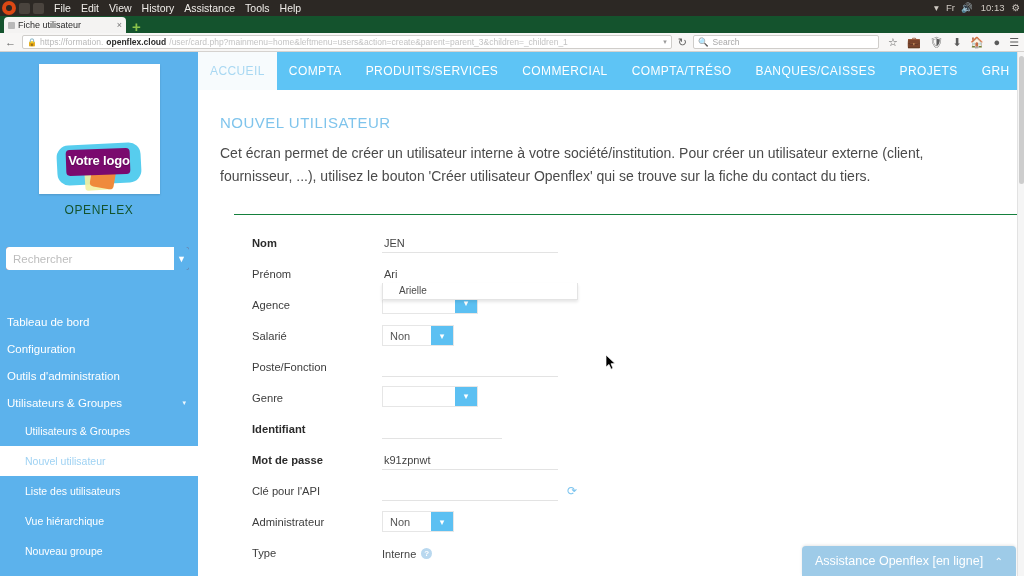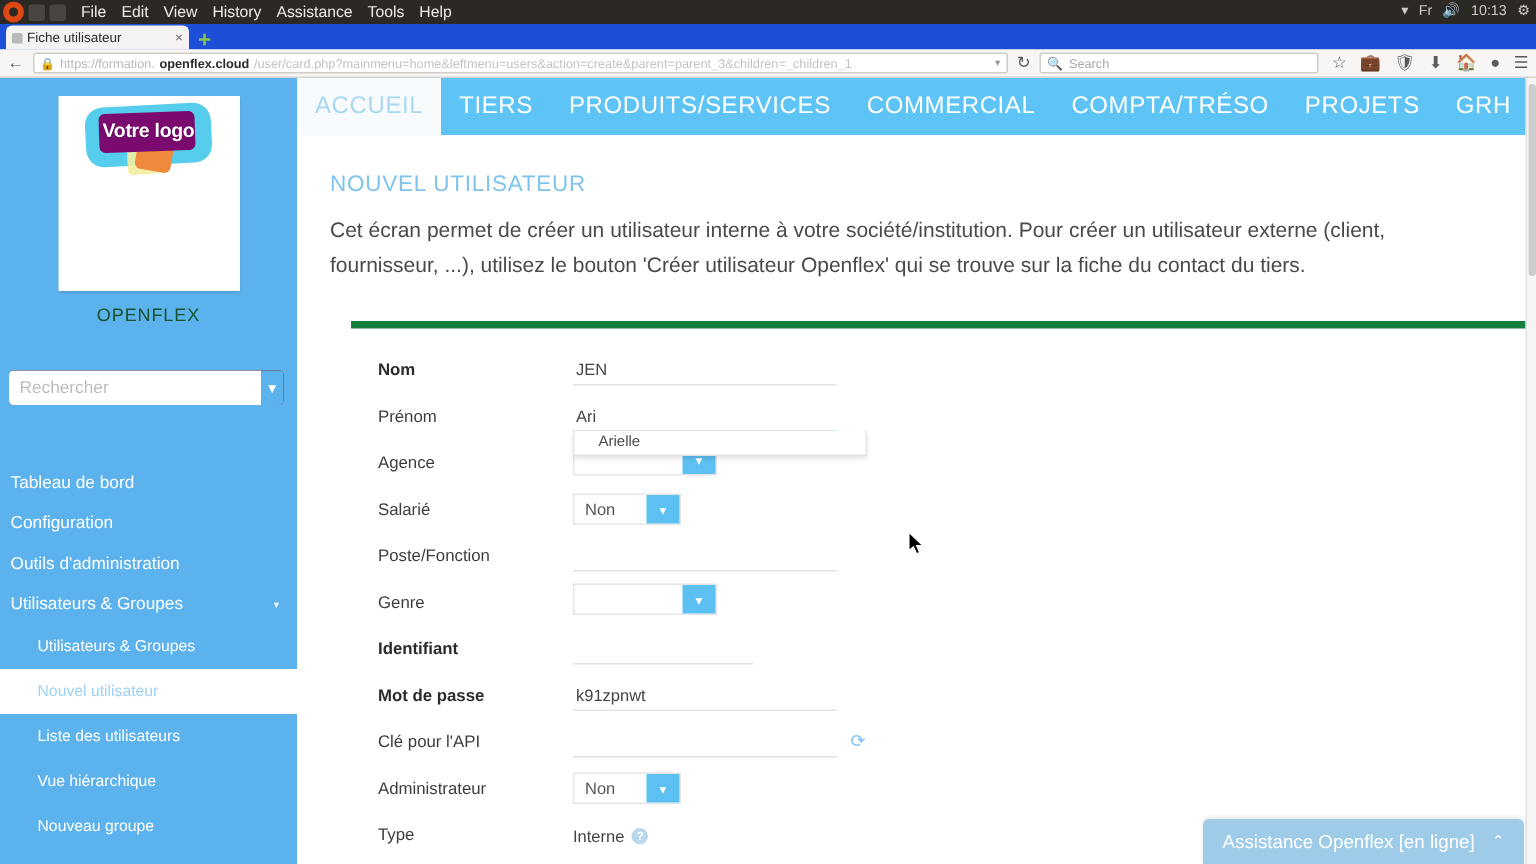--- a/index.html
+++ b/index.html
@@ -33,21 +33,21 @@
   }
   .os-sq { width: 11px; height: 11px; border-radius: 2px; background: #4a443e; margin-left: 3px; }
   #os-menus { display: flex; gap: 10px; margin-left: 10px; }
   #os-menus span { white-space: nowrap; color: #efece8; }
   #os-tray { position: absolute; right: 4px; display: flex; align-items: center; gap: 7px; }
   #os-tray .tr { font-size: 9.5px; color: #cfc9c2; line-height: 1; }
   .tray-ico { display: inline-block; }
 
   
   #ff-tabbar {
-    height: 17px; background: #1d4ed8;
+    height: 17px; background: #14532d;
     display: flex; align-items: flex-end; padding-left: 4px;
   }
   #ff-tab {
     height: 16px; min-width: 122px; max-width: 122px;
     background: #f4f3f2;
     border-radius: 4px 4px 0 0;
     display: flex; align-items: center; gap: 3px;
     padding: 0 4px;
     font-size: 9px; color: #2a2a2a;
   }
@@ -100,21 +100,21 @@
   #sidebar {
     width: 198px; flex: 0 0 198px;
     background: #5cb2ec;
     color: #ffffff;
     overflow: hidden;
     position: relative;
   }
   #logo-wrap { padding: 12px 0 0 0; display: flex; flex-direction: column; align-items: center; }
   #logo-box {
     width: 121px; height: 130px; background: #ffffff;
-    display: flex; align-items: flex-start; justify-content: center;
+    display: flex; align-items: flex-end; justify-content: center;
     box-shadow: 0 1px 2px rgba(0,0,0,.15);
   }
   #logo-art { position: relative; width: 84px; height: 56px; }
   #logo-art .blob-cyan {
     position: absolute; left: 0; top: 6px; width: 84px; height: 40px;
     background: #57cdee; border-radius: 12px; transform: rotate(-3deg);
   }
   #logo-art .blob-purple {
     position: absolute; left: 9px; top: 11px; width: 64px; height: 26px;
     background: #7a0a6e; border-radius: 4px; transform: rotate(-2deg);
@@ -169,21 +169,21 @@
   
   #main { flex: 1 1 auto; display: flex; flex-direction: column; position: relative; min-width: 0; }
 
   #topnav {
     height: 38px; background: #5ec4f5;
     display: flex; align-items: stretch;
     color: #ffffff;
   }
   .tn-item {
     display: flex; align-items: center; padding: 0 12px;
-    font-size: 16px; letter-spacing: .4px;
+    font-size: 12px; letter-spacing: .4px;
     white-space: nowrap; color: #ffffff;
   }
   .tn-item.active { background: #f7fbfd; color: #a9d8f2; }
   .tn-burger { display: flex; align-items: center; padding: 0 13px; }
   .tn-burger .bars { width: 15px; }
   .tn-burger .bars i { display: block; height: 2px; background: #fff; margin: 2.5px 0; border-radius: 1px; }
   .tn-right { margin-left: auto; display: flex; align-items: stretch; }
   .tn-ico {
     display: flex; align-items: center; justify-content: center;
     width: 34px; color: #fff; font-size: 14px;
@@ -200,21 +200,21 @@
     font-weight: normal; margin-bottom: 11px;
   }
   #page-desc {
     color: #4a4a4a; font-size: 14px; line-height: 1.65;
     max-width: 800px;
   }
 
   #form-card {
     margin-top: 26px; margin-left: 14px;
     width: 790px;
-    border-top: 5px solid #15803d;
+    border-top: 1px solid #15803d;
     padding-top: 12px;
   }
   .frow { display: flex; align-items: center; height: 31px; position: relative; }
   .flabel {
     width: 148px; flex: 0 0 148px;
     font-size: 11.2px; color: #3d3d3d;
     padding-left: 18px;
   }
   .flabel.bold { font-weight: bold; color: #2b2b2b; }
   .fctrl { flex: 1 1 auto; position: relative; }
@@ -404,24 +404,25 @@
           <span>Nouveau groupe</span>
         </div>
       </div>
   </div>
 
   <div id="main">
 
     <div id="topnav">
       <div id="tn-tabs" style="display:flex;align-items:stretch;">
           <div class="tn-item active">ACCUEIL</div>
-          <div class="tn-item">TIERS</div>
+          <div class="tn-item">COMPTA</div>
           <div class="tn-item">PRODUITS/SERVICES</div>
           <div class="tn-item">COMMERCIAL</div>
           <div class="tn-item">COMPTA/TRÉSO</div>
+          <div class="tn-item">BANQUES/CAISSES</div>
           <div class="tn-item">PROJETS</div>
           <div class="tn-item">GRH</div>
         </div>
       <div class="tn-burger">
         <span class="bars">
             <i></i>
             <i></i>
             <i></i>
           </span>
       </div>

